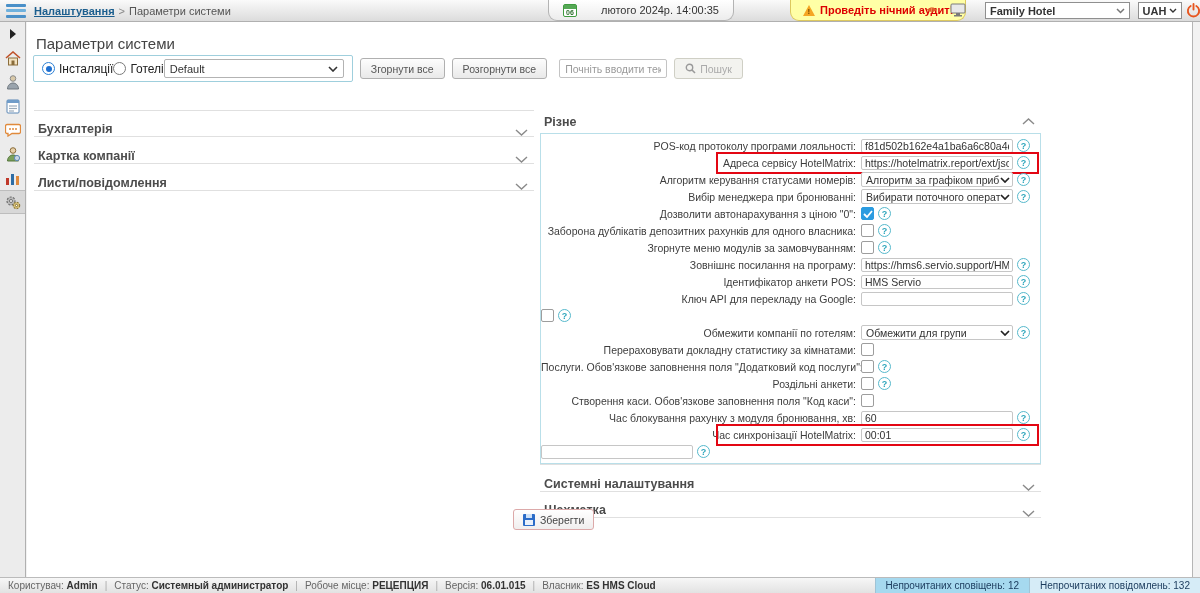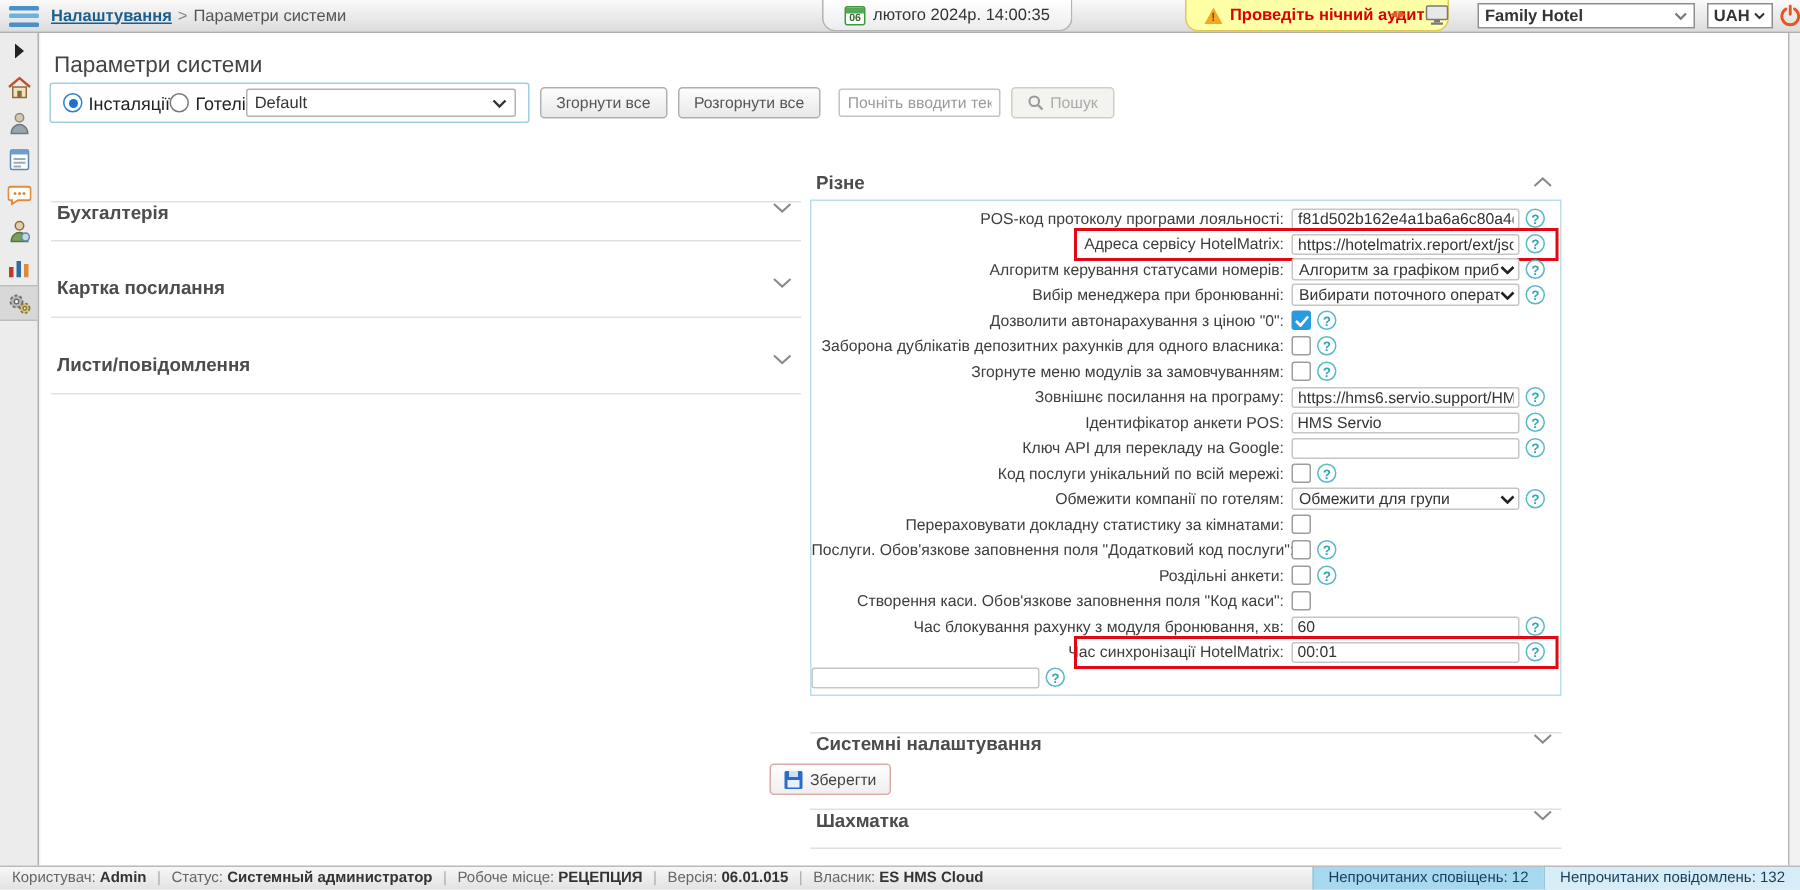--- a/index.html
+++ b/index.html
@@ -11,21 +11,21 @@
     background:linear-gradient(#fafafa,#dcdcdc); border-bottom:1px solid #b0b0b0;
     display:flex; align-items:center; }
   .hamburger { width:20px; height:14px; margin:0 8px 0 6px; display:flex; flex-direction:column; justify-content:space-between; cursor:pointer; }
   .hamburger span { height:3px; background:#4a90c8; border-radius:1px; }
   .hamburger span:nth-child(2){ background:#6fb1dd; }
   .crumb-root { font-weight:bold; color:#1b5e8e; text-decoration:underline; cursor:pointer; }
   .crumb-sep { color:#888; margin:0 4px; }
   .crumb-cur { color:#555; }
   .date-pill { position:absolute; left:548px; top:0; height:21px; padding:0 14px;
     background:linear-gradient(#ffffff,#ececec); border:1px solid #b4b4b4; border-top:none;
-    border-radius:0 0 9px 9px; display:flex; align-items:center; gap:5px; }
+    border-radius:0 0 9px 9px; display:flex; align-items:center; gap:24px; }
   .cal { width:14px; height:13px; border:1px solid #3f9b3f; border-radius:2px; background:#fff; position:relative; }
   .cal .cal-top { position:absolute; top:0; left:0; right:0; height:4px; background:#55a855; }
   .cal .cal-day { position:absolute; top:4px; left:0; right:0; text-align:center; font-size:7px; font-weight:bold; color:#2c6e2c; line-height:8px; }
   .date-text { color:#333; }
   .alert-pill { position:absolute; left:790px; top:0; height:21px; padding:0 12px;
     background:#ffffa6; border:1px solid #ddc85e; border-top:none; border-radius:0 0 9px 9px;
     display:flex; align-items:center; gap:5px; cursor:pointer; }
   .alert-text { color:#dd0000; font-weight:bold; }
   .warn-tri { width:0; height:0; border-left:6px solid transparent; border-right:6px solid transparent; border-bottom:11px solid #f5a623; position:relative; }
   .warn-tri i { position:absolute; left:-1.5px; top:2px; font-style:normal; font-size:8px; font-weight:bold; color:#7a4b00; }
@@ -55,21 +55,21 @@
   .profile-select { width:180px; height:19px; border:1px solid #b3b3b3; border-radius:2px; background:#fff;
     display:flex; align-items:center; padding:0 5px; cursor:pointer; }
   .profile-select .val { flex:1; }
   .btn { height:21px; padding:0 10px; margin-left:7px; background:linear-gradient(#fdfdfd,#e9e9e9);
     border:1px solid #b0b0b0; border-radius:3px; color:#555; font-size:10.5px; display:flex; align-items:center; cursor:pointer; }
   .search-input { width:108px; height:19px; margin-left:12px; border:1px solid #c4c4c4; border-radius:2px; padding:0 5px; font-size:10.5px; color:#333; font-family:"Liberation Sans",sans-serif; }
   .search-input::placeholder { color:#9a9a9a; }
   .btn.disabled { background:#f3f3ef; border-color:#cfcfc5; color:#aaa; cursor:default; gap:4px; }
 
   
-  .sect { height:27px; border-top:1px solid #e0e0e0; display:flex; align-items:flex-start; justify-content:space-between; padding:0 6px 0 4px; cursor:pointer;margin-top:24px; }
+  .sect { height:27px; border-top:1px solid #e0e0e0; display:flex; align-items:flex-end; justify-content:space-between; padding:0 6px 0 4px; cursor:pointer; }
   .sect:last-child { border-bottom:1px solid #e0e0e0; }
   .sect .t { font-weight:bold; font-size:12.5px; color:#4c4c4c; }
   .left-col { position:absolute; left:7px; top:88px; width:500px; }
   .left-col .sect { border-bottom:1px solid #e0e0e0; border-top:none; }
   .left-col .sect:first-child { border-top:1px solid #e0e0e0; }
   .right-col { position:absolute; left:513px; top:88px; width:501px; }
   .rizne-head { height:23px; display:flex; align-items:center; justify-content:space-between; padding:0 6px 0 4px; cursor:pointer; }
   .rizne-head .t { font-weight:bold; font-size:12.5px; color:#4c4c4c; }
   .rows-box { border:1px solid #b9dfe9; padding:3px 2px 3px 0; }
 
@@ -257,21 +257,21 @@
   </div>
 
   <div class="left-col" id="leftCol">
       <div class="sect">
         <span class="t">Бухгалтерія</span>
         <svg class="chev" width="13" height="7" viewBox="0 0 13 7">
           <path d="M1 1l5.5 5L12 1" fill="none" stroke="#8a8a8a" stroke-width="1.4"></path>
         </svg>
       </div>
       <div class="sect">
-        <span class="t">Картка посилання</span>
+        <span class="t">Картка компанії</span>
         <svg class="chev" width="13" height="7" viewBox="0 0 13 7">
           <path d="M1 1l5.5 5L12 1" fill="none" stroke="#8a8a8a" stroke-width="1.4"></path>
         </svg>
       </div>
       <div class="sect">
         <span class="t">Листи/повідомлення</span>
         <svg class="chev" width="13" height="7" viewBox="0 0 13 7">
           <path d="M1 1l5.5 5L12 1" fill="none" stroke="#8a8a8a" stroke-width="1.4"></path>
         </svg>
       </div>
@@ -343,21 +343,20 @@
           <div class="s-label">Ідентифікатор анкети POS:</div>
           <input class="s-input" value="HMS Servio" style="">
           <div class="help">?</div>
         </div>
         <div class="s-row">
           <div class="s-label">Ключ API для перекладу на Google:</div>
           <input class="s-input" style="">
           <div class="help">?</div>
         </div>
         <div class="s-row">
-          <div class="s-label">Код послуги унікальний по всій мережі:</div>
           <div class="s-check"></div>
           <div class="help">?</div>
         </div>
         <div class="s-row">
           <div class="s-label">Обмежити компанії по готелям:</div>
           <div class="s-select">
             <span>Обмежити для групи</span>
             <svg class="chev" width="10" height="6" viewBox="0 0 10 6">
               <path d="M1 1l4 4 4-4" fill="none" stroke="#222" stroke-width="1.7"></path>
             </svg>

